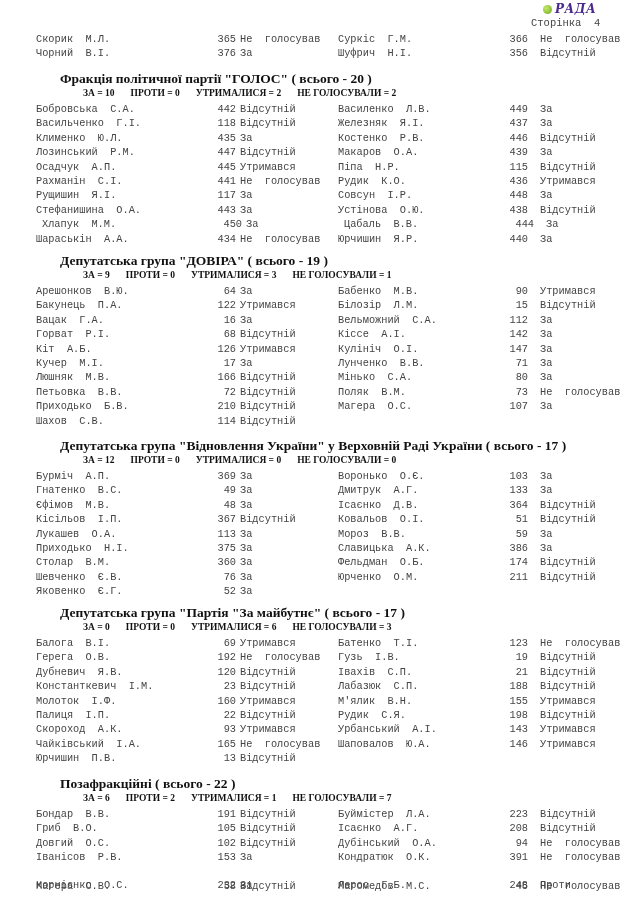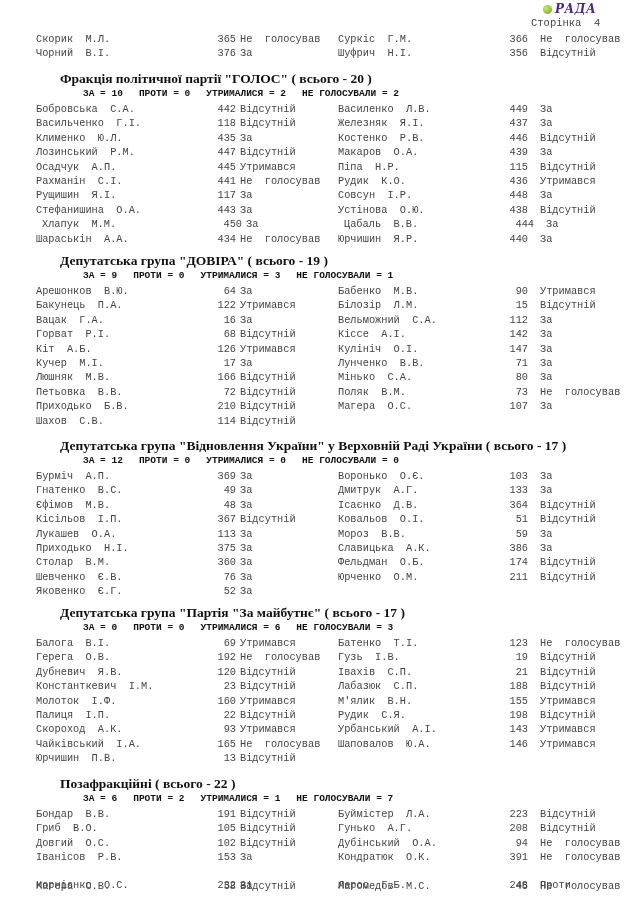--- a/index.html
+++ b/index.html
@@ -11,21 +11,21 @@
   .row { position: absolute; height: 14px; font-family: "Liberation Mono", monospace; font-size: 10.3px; color: #444; white-space: pre; line-height: 14px; }
   .cell { position: absolute; top: 0; }
   .name1 { left: 36px; }
   .num1 { left: 196px; width: 40px; text-align: right; }
   .vote1 { left: 240px; }
   .name2 { left: 338px; }
   .num2 { left: 488px; width: 40px; text-align: right; }
   .vote2 { left: 540px; }
   .sec-title { position: absolute; left: 60px; font-family: "Liberation Serif", serif; font-weight: bold; font-size: 13.5px; color: #111; white-space: pre; }
   .sec-stats { position: absolute; left: 83px; font-family: "Liberation Serif", serif; font-weight: bold; font-size: 9.5px; color: #111; white-space: pre; }
-  .sec-stats span { margin-right: 16px; font-family: Liberation Mono, monospace; }
+  .sec-stats span { margin-right: 16px; }
 </style>
 </head>
 <body>
 
 <div class="logo">
   <span class="logo-dot"></span>
   <span class="logo-text">РАДА</span>
 </div>
 <div class="page-num">Сторінка  4</div>
 
@@ -74,18 +74,18 @@
     <div class="row" style="top: 664.8px; left: 0px; width: 640px;"><span class="cell name1">Дубневич  Я.В.</span><span class="cell num1">120</span><span class="cell vote1">Відсутній</span><span class="cell name2">Івахів  С.П.</span><span class="cell num2">21</span><span class="cell vote2">Відсутній</span></div>
     <div class="row" style="top: 679.2px; left: 0px; width: 640px;"><span class="cell name1">Константкевич  І.М.</span><span class="cell num1">23</span><span class="cell vote1">Відсутній</span><span class="cell name2">Лабазюк  С.П.</span><span class="cell num2">188</span><span class="cell vote2">Відсутній</span></div>
     <div class="row" style="top: 693.6px; left: 0px; width: 640px;"><span class="cell name1">Молоток  І.Ф.</span><span class="cell num1">160</span><span class="cell vote1">Утримався</span><span class="cell name2">М'ялик  В.Н.</span><span class="cell num2">155</span><span class="cell vote2">Утримався</span></div>
     <div class="row" style="top: 708px; left: 0px; width: 640px;"><span class="cell name1">Палиця  І.П.</span><span class="cell num1">22</span><span class="cell vote1">Відсутній</span><span class="cell name2">Рудик  С.Я.</span><span class="cell num2">198</span><span class="cell vote2">Відсутній</span></div>
     <div class="row" style="top: 722.4px; left: 0px; width: 640px;"><span class="cell name1">Скороход  А.К.</span><span class="cell num1">93</span><span class="cell vote1">Утримався</span><span class="cell name2">Урбанський  А.І.</span><span class="cell num2">143</span><span class="cell vote2">Утримався</span></div>
     <div class="row" style="top: 736.8px; left: 0px; width: 640px;"><span class="cell name1">Чайківський  І.А.</span><span class="cell num1">165</span><span class="cell vote1">Не  голосував</span><span class="cell name2">Шаповалов  Ю.А.</span><span class="cell num2">146</span><span class="cell vote2">Утримався</span></div>
     <div class="row" style="top: 751.2px; left: 0px; width: 640px;"><span class="cell name1">Юрчишин  П.В.</span><span class="cell num1">13</span><span class="cell vote1">Відсутній</span><span class="cell name2"></span><span class="cell num2"></span><span class="cell vote2"></span></div>
     <div class="sec-title" style="top: 776px;">Позафракційні ( всього - 22 )</div>
     <div class="sec-stats" style="top: 793px;"><span>ЗА = 6</span><span>ПРОТИ = 2</span><span>УТРИМАЛИСЯ = 1</span><span>НЕ ГОЛОСУВАЛИ = 7</span></div>
     <div class="row" style="top: 807px; left: 0px; width: 640px;"><span class="cell name1">Бондар  В.В.</span><span class="cell num1">191</span><span class="cell vote1">Відсутній</span><span class="cell name2">Буймістер  Л.А.</span><span class="cell num2">223</span><span class="cell vote2">Відсутній</span></div>
-    <div class="row" style="top: 821.4px; left: 0px; width: 640px;"><span class="cell name1">Гриб  В.О.</span><span class="cell num1">105</span><span class="cell vote1">Відсутній</span><span class="cell name2">Гунько  А.Г.</span><span class="cell num2">208</span><span class="cell vote2">Відсутній</span></div>
+    <div class="row" style="top: 821.4px; left: 0px; width: 640px;"><span class="cell name1">Гриб  В.О.</span><span class="cell num1">105</span><span class="cell vote1">Відсутній</span><span class="cell name2">Ісаєнко  А.Г.</span><span class="cell num2">208</span><span class="cell vote2">Відсутній</span></div>
     <div class="row" style="top: 835.8px; left: 0px; width: 640px;"><span class="cell name1">Довгий  О.С.</span><span class="cell num1">102</span><span class="cell vote1">Відсутній</span><span class="cell name2">Дубінський  О.А.</span><span class="cell num2">94</span><span class="cell vote2">Не  голосував</span></div>
     <div class="row" style="top: 850.2px; left: 0px; width: 640px;"><span class="cell name1">Іванісов  Р.В.</span><span class="cell num1">153</span><span class="cell vote1">За</span><span class="cell name2">Кондратюк  О.К.</span><span class="cell num2">391</span><span class="cell vote2">Не  голосував</span></div>
     <div class="row" style="top: 878px; left: 0px; width: 532px;"><span class="cell name1">Корнієнко  О.С.</span><span class="cell num1">232</span><span class="cell vote1">За</span><span class="cell name2">Лерос  Г.Б.</span><span class="cell num2">248</span><span class="cell vote2">Проти</span></div>
     <div class="row" style="top: 879px; left: 0px; width: 640px;"><span class="cell name1">Магера  С.В.</span><span class="cell num1">58</span><span class="cell vote1">Відсутній</span><span class="cell name2">Магомедов  М.С.</span><span class="cell num2">45</span><span class="cell vote2">Не  голосував</span></div>
   </div>
 
 </body></html>

